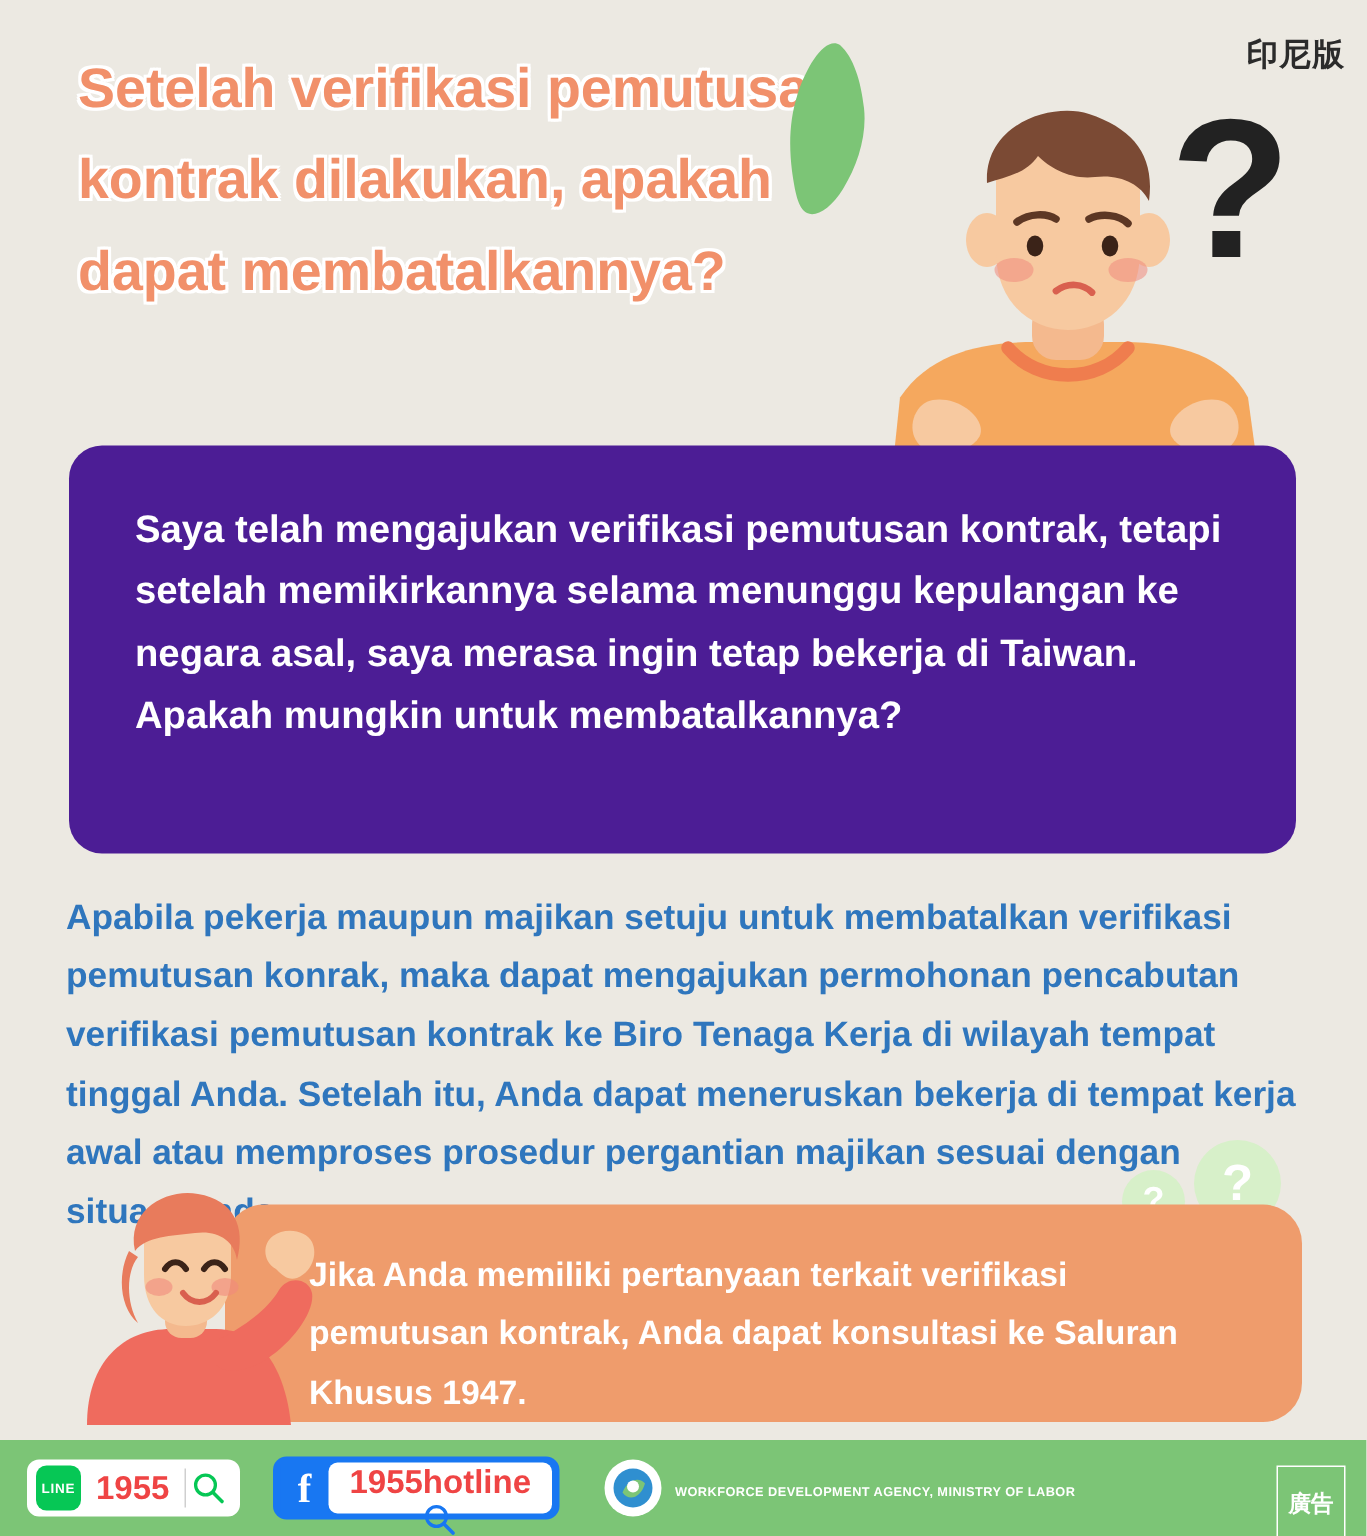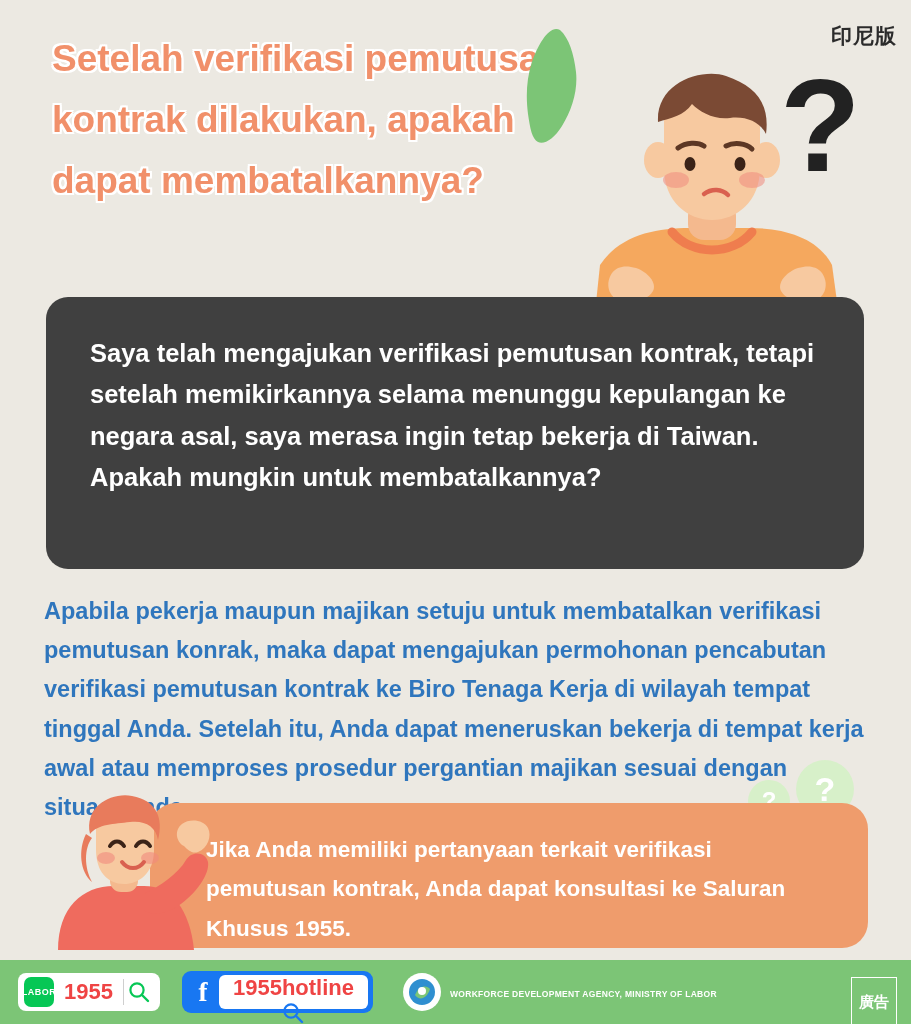--- a/index.html
+++ b/index.html
@@ -72,21 +72,21 @@
     font-family: "Liberation Sans", sans-serif;
   }
 
   
   .green-panel {
     position: absolute;
     top: 297px;
     left: 46px;
     width: 818px;
     height: 272px;
-    background: #404040;
+    background: #4c1d95;
     border-radius: 22px;
     box-sizing: border-box;
     padding: 36px 44px 16px 44px;
   }
   .green-panel p {
     margin: 0;
     font-size: 25.5px;
     line-height: 1.62;
     font-weight: 700;
     color: #ffffff;
@@ -336,21 +336,21 @@
 <div class="green-panel">
   <p>Saya telah mengajukan verifikasi pemutusan kontrak, tetapi setelah memikirkannya selama menunggu kepulangan ke negara asal, saya merasa ingin tetap bekerja di Taiwan. Apakah mungkin untuk membatalkannya?</p>
 </div>
 
 <p class="blue-text">Apabila pekerja maupun majikan setuju untuk membatalkan verifikasi pemutusan konrak, maka dapat mengajukan permohonan pencabutan verifikasi pemutusan kontrak ke Biro Tenaga Kerja di wilayah tempat tinggal Anda. Setelah itu, Anda dapat meneruskan bekerja di tempat kerja awal atau memproses prosedur pergantian majikan sesuai dengan situasi Anda.</p>
 
 <div class="bubble bubble-small">?</div>
 <div class="bubble bubble-large">?</div>
 
 <div class="orange-panel">
-  <p>Jika Anda memiliki pertanyaan terkait verifikasi pemutusan kontrak, Anda dapat konsultasi ke Saluran Khusus 1955.</p>
+  <p>Jika Anda memiliki pertanyaan terkait verifikasi pemutusan kontrak, Anda dapat konsultasi ke Saluran Khusus 1947.</p>
 </div>
 
 <svg class="woman" viewBox="0 0 175 160">
 
   <path d="M10 160 C10 118 34 96 66 96 L96 96 C124 96 142 120 146 160 Z" fill="#ef6b5e"></path>
 
   <path d="M96 104 C112 96 130 84 138 70 C144 60 158 62 160 72 C162 84 148 104 130 116 C116 125 102 126 96 120 Z" fill="#ef6b5e"></path>
 
   <path d="M136 56 C128 52 126 40 134 34 C142 28 156 30 160 38 C164 46 160 58 150 62 C144 64 140 60 136 56 Z" fill="#f7c9a0"></path>
 
@@ -366,21 +366,21 @@
 
   <ellipse cx="58" cy="68" rx="9" ry="6" fill="#f08b7d" opacity="0.6"></ellipse>
   <ellipse cx="102" cy="68" rx="9" ry="6" fill="#f08b7d" opacity="0.6"></ellipse>
 
   <path d="M74 72 C80 80 90 80 96 72" stroke="#d9604f" stroke-width="4" fill="none" stroke-linecap="round"></path>
 </svg>
 
 <div class="footer">
 
   <div class="line-chip">
-    <div class="line-badge">LABOR</div>
+    <div class="line-badge">LINE</div>
     <div class="chip-text">1955</div>
     <div class="chip-sep"></div>
     <div class="mag">
       <svg width="24" height="24" viewBox="0 0 24 24">
         <circle cx="10" cy="10" r="6.6" stroke="#06c755" stroke-width="2.2" fill="none"></circle>
         <line x1="15" y1="15" x2="21" y2="21" stroke="#06c755" stroke-width="2.4" stroke-linecap="round"></line>
       </svg>
     </div>
   </div>
 

